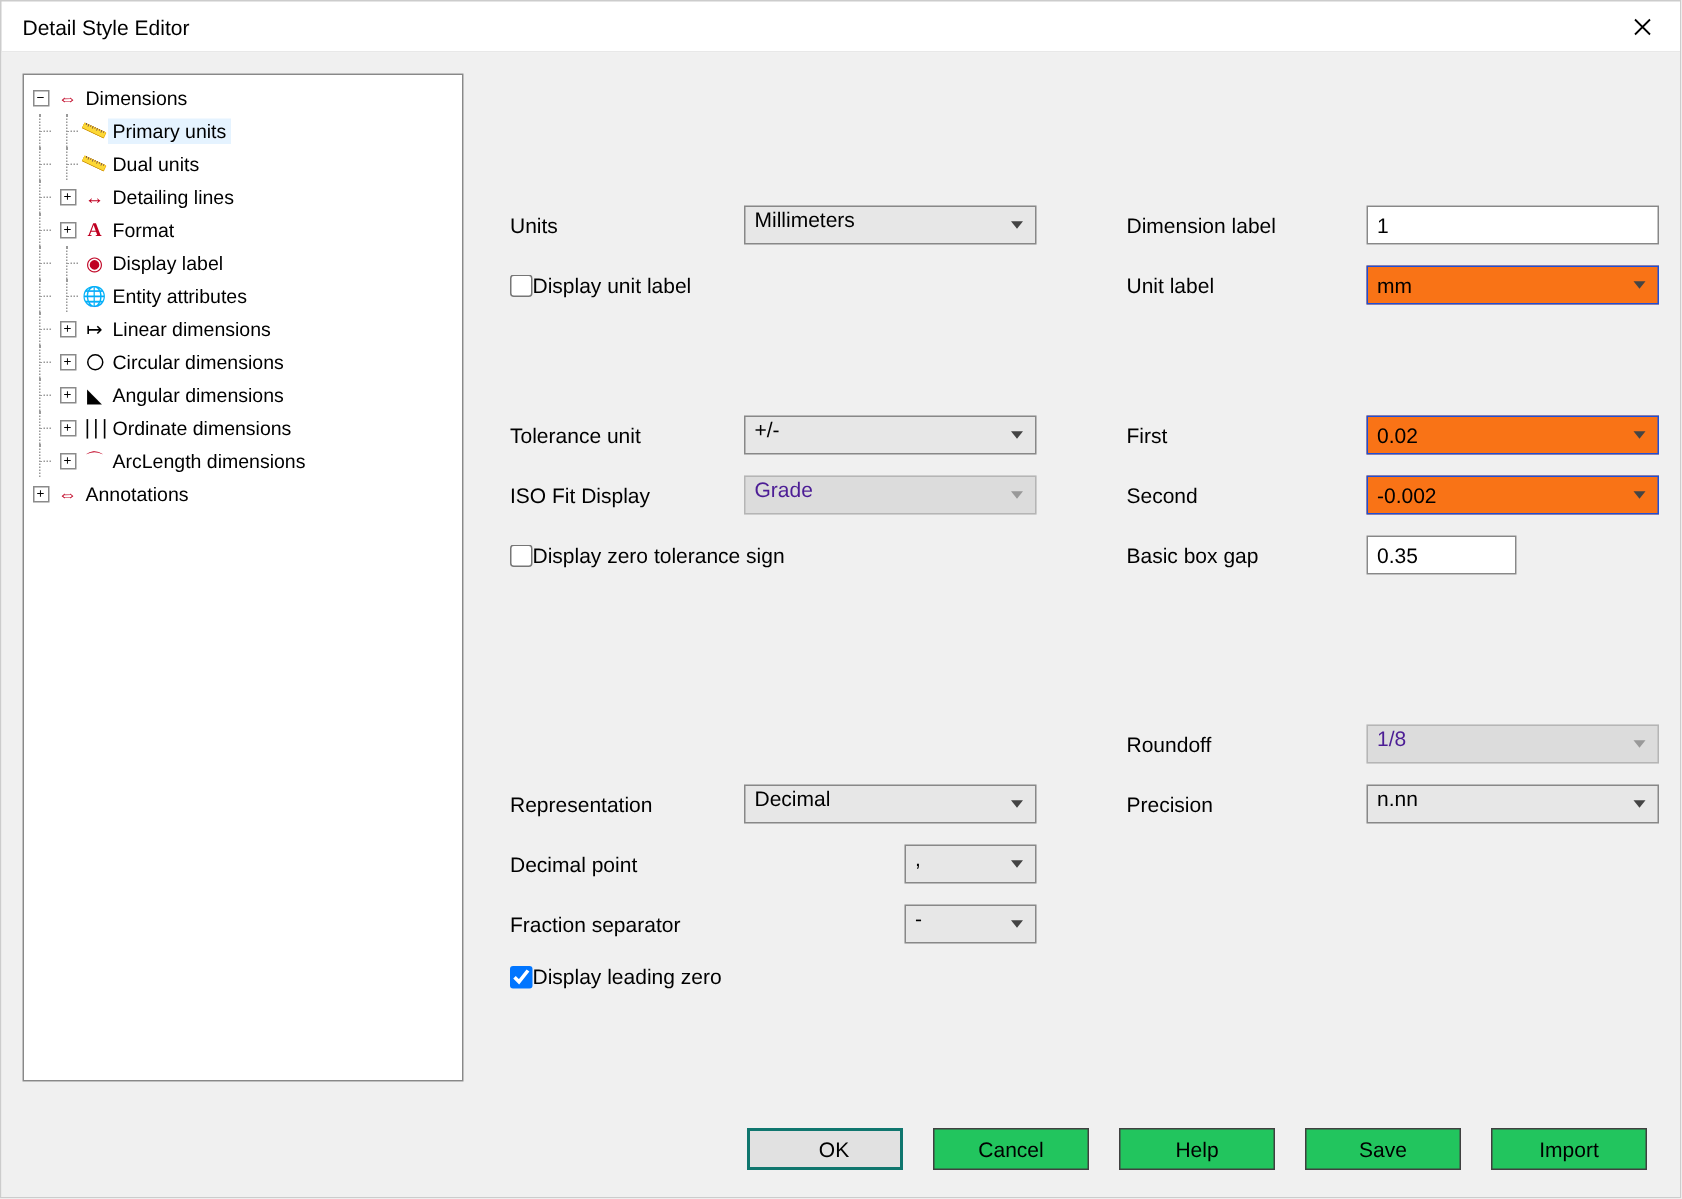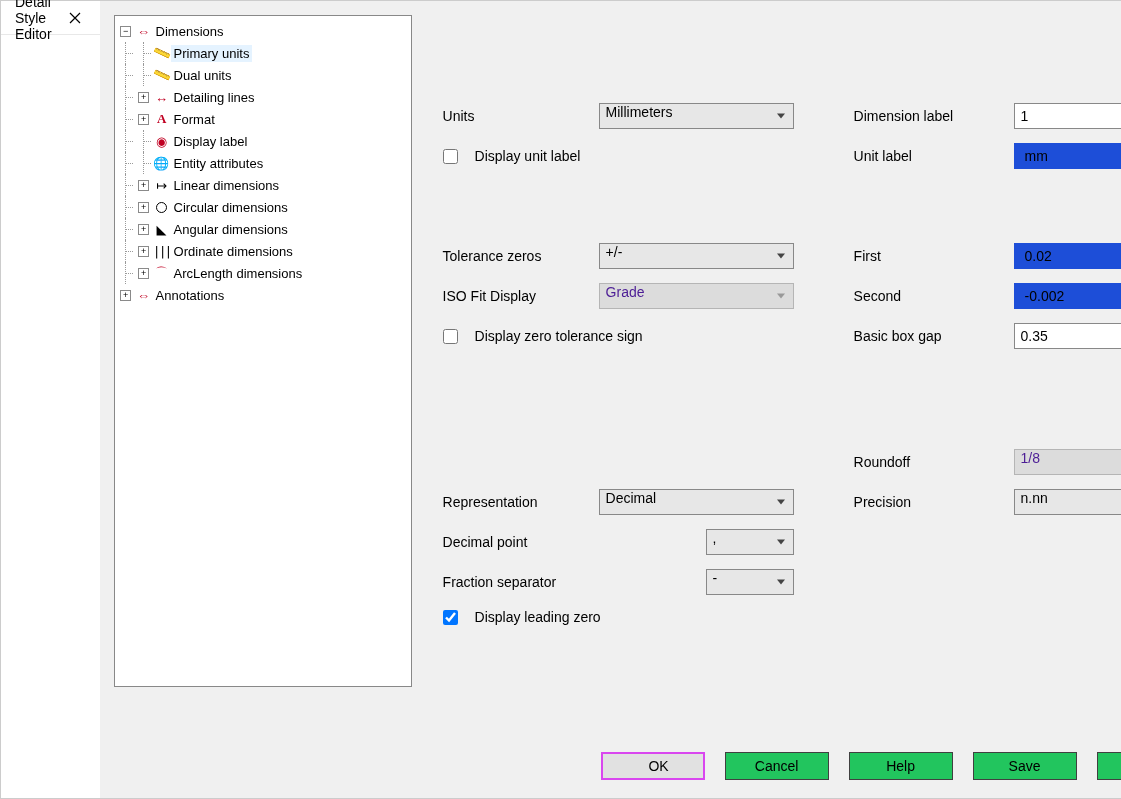--- a/index.html
+++ b/index.html
@@ -9,21 +9,21 @@
     font-size: 13px;
     color: #000;
     background: #fff;
     width: 1121px;
     height: 799px;
     overflow: hidden;
   }
   .window {
     width:1121px; height:799px;
     border:1px solid #ccc;
-    display:flex; flex-direction:row;
+    display:flex; flex-direction:column;
     background:#fff;
   }
   .titlebar {
     height:34px;
     display:flex; align-items:center;
     padding:0 2px 0 14px;
     border-bottom:1px solid #e8e8e8;
   }
   .titlebar-title { flex:1; font-size:14px; }
   .title-close {
@@ -97,58 +97,58 @@
     margin-left:11px;
   }
   .form-grid {
     display:grid;
     grid-template-columns: 156px 195px 60px 160px 195px;
     row-gap:14px;
     align-items:center;
   }
   .lbl { font-size:14px; }
   .sep { height:46px; }
-  .ck-row { grid-column: 1 / span 2; display:flex; align-items:center; gap:17px; }
+  .ck-row { grid-column: 1 / span 2; display:flex; align-items:center; gap:0; }
   .ck-row input { width:15px; height:15px; margin:0; }
   .ck-row label { font-size:14px; }
   .combo, .combo-dis {
     height:26px; border:1px solid #888; background:#e7e7e7;
     display:flex; align-items:flex-start; padding:0 6px; position:relative;
     font-size:14px;
   }
   .combo-dis { color:#4c1d95; background:#dcdcdc; border-color:#b5b5b5; }
   .combo::after, .combo-dis::after, .editcombo::after {
     content:""; position:absolute; right:8px; top:50%;
     width:0; height:0; border-left:4px solid transparent; border-right:4px solid transparent;
     border-top:5px solid #444; transform:translateY(-50%);
   }
   .combo-dis::after { border-top-color:#999; }
   .txt {
     height:26px; border:1px solid #888; background:#fff;
     padding:0 6px; font-size:14px; display:flex; align-items:center;
   }
   .editcombo {
-    height:26px; border:5px solid #1d4ed8; background:#1d4ed8;
+    height:26px; border:1px solid #1d4ed8; background:#f97316;
     padding:0 22px 0 6px; font-size:14px; display:flex; align-items:center;
     position:relative;
   }
   .small { width:88px; }
-  .med { width:116px; }
+  .med { width:100px; }
 
   .button-row {
     height:50px;
     display:flex; justify-content:flex-end; gap:20px; align-items:center;
     padding-right:8px; padding-top:14px;
   }
   .btn {
     width:104px; height:28px;
     background:#22c55e; border:1px solid #404040;
     font-size:14px; display:flex; align-items:center; justify-content:center;
   }
-  .btn.default { border:2px solid #d946ef; background:#e1e1e1;padding-left:12px; }
+  .btn.default { border:2px solid #0f766e; background:#e1e1e1;padding-left:12px; }
 </style>
 </head>
 <body>
 
 <div class="window">
 
   <div class="titlebar">
     <div class="titlebar-title">Detail Style Editor</div>
     <div class="title-close">
       <svg width="12" height="12" viewBox="0 0 12 12">
@@ -277,21 +277,21 @@
             <label>Display unit label</label>
           </div>
           <div></div>
           <div class="lbl">Unit label</div>
           <div class="editcombo">
               <span>mm</span>
             </div>
 
           <div class="sep" style="grid-column:1/span 5"></div>
 
-          <div class="lbl">Tolerance zeros</div>
+          <div class="lbl">Tolerance unit</div>
           <div class="combo">
               <span>+/-</span>
             </div>
           <div></div>
           <div class="lbl">First</div>
           <div class="editcombo">
               <span>0.02</span>
             </div>
 
           <div class="lbl">ISO Fit Display</div>

